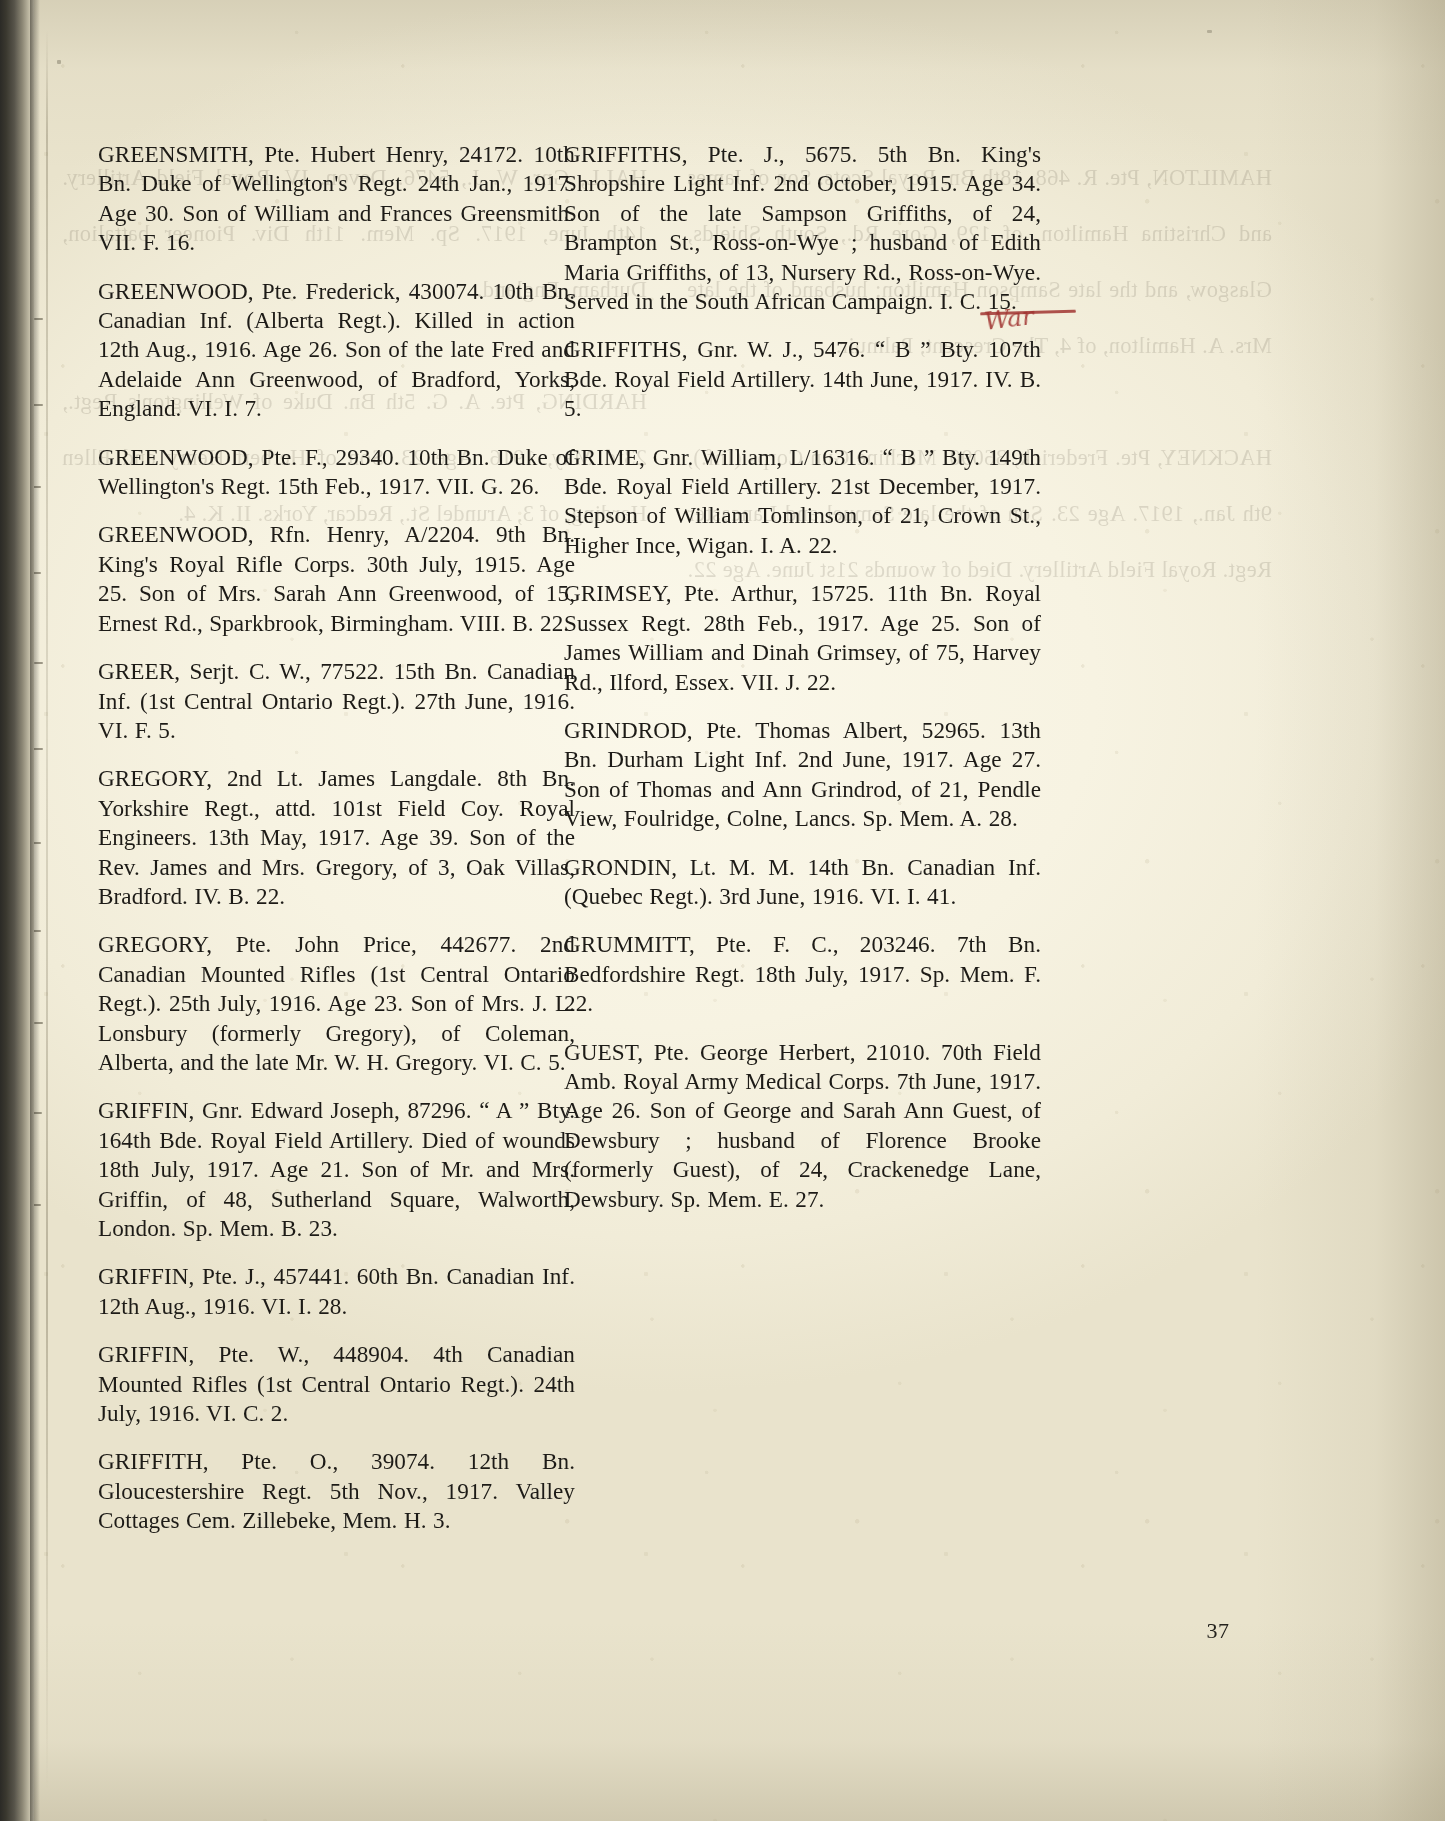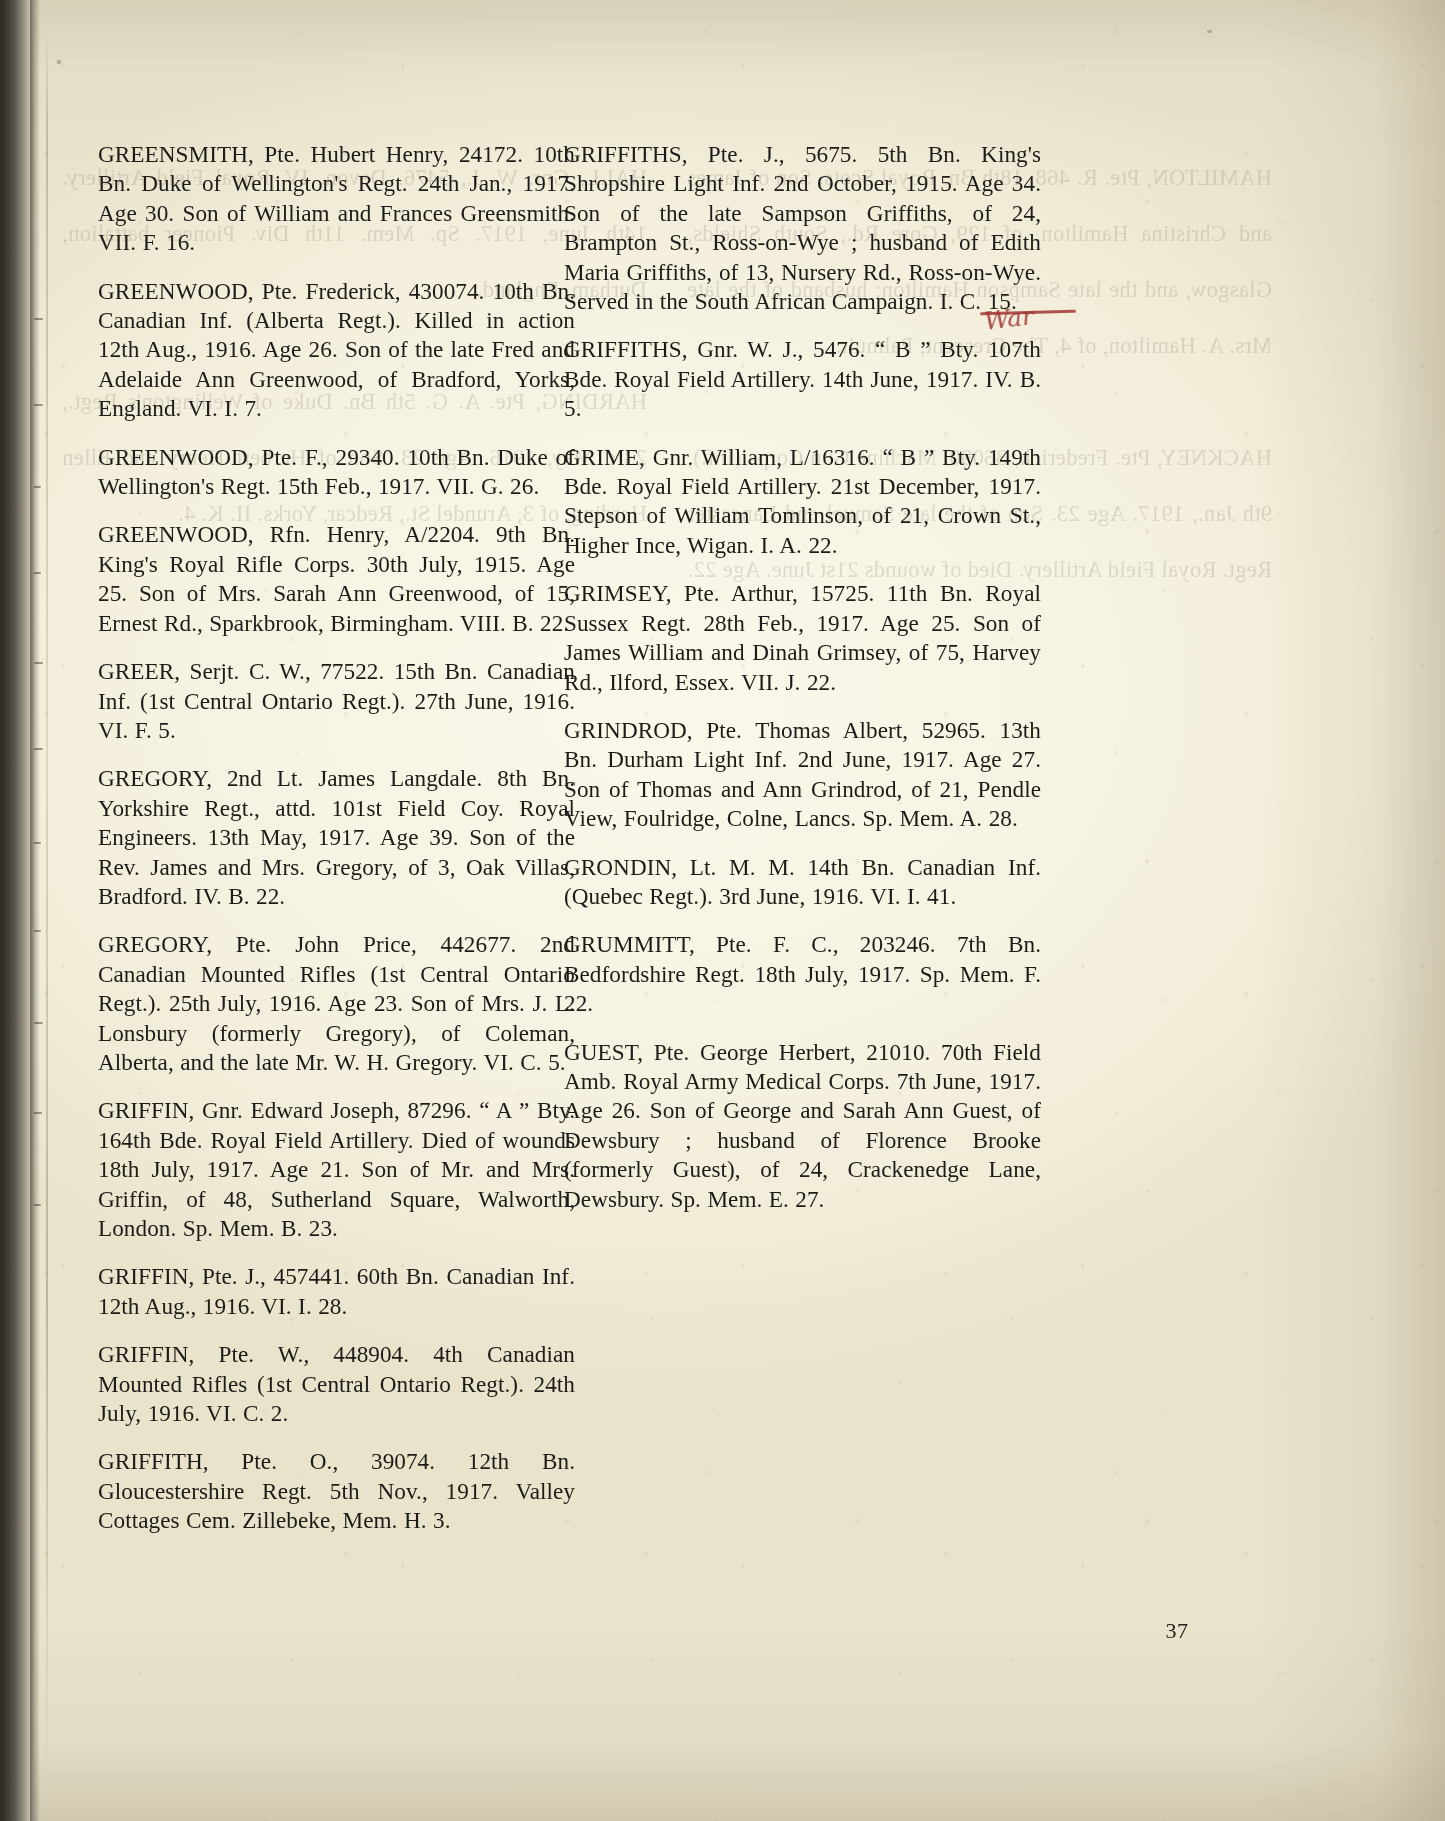--- a/index.html
+++ b/index.html
@@ -103,21 +103,21 @@
     font-size: 23.4px;
     line-height: 29.6px;
     letter-spacing: .45px;
     color: #1d1b17;
     white-space: pre-line;
   }
 
   
   .folio {
     position: absolute;
-    left: 1125px;
+    left: 1166px;
     top: 1618px;
     width: 60px;
     text-align: center;
     font-size: 22px;
     color: #24221d;
     letter-spacing: .5px;
   }
 
   
   .ms-strike {

